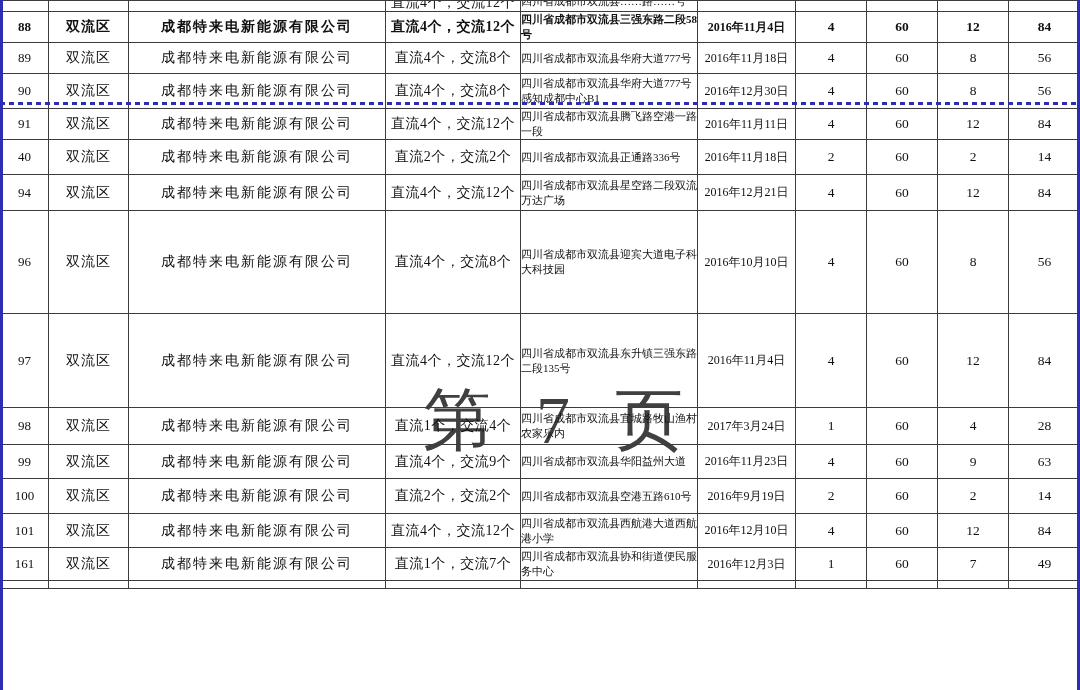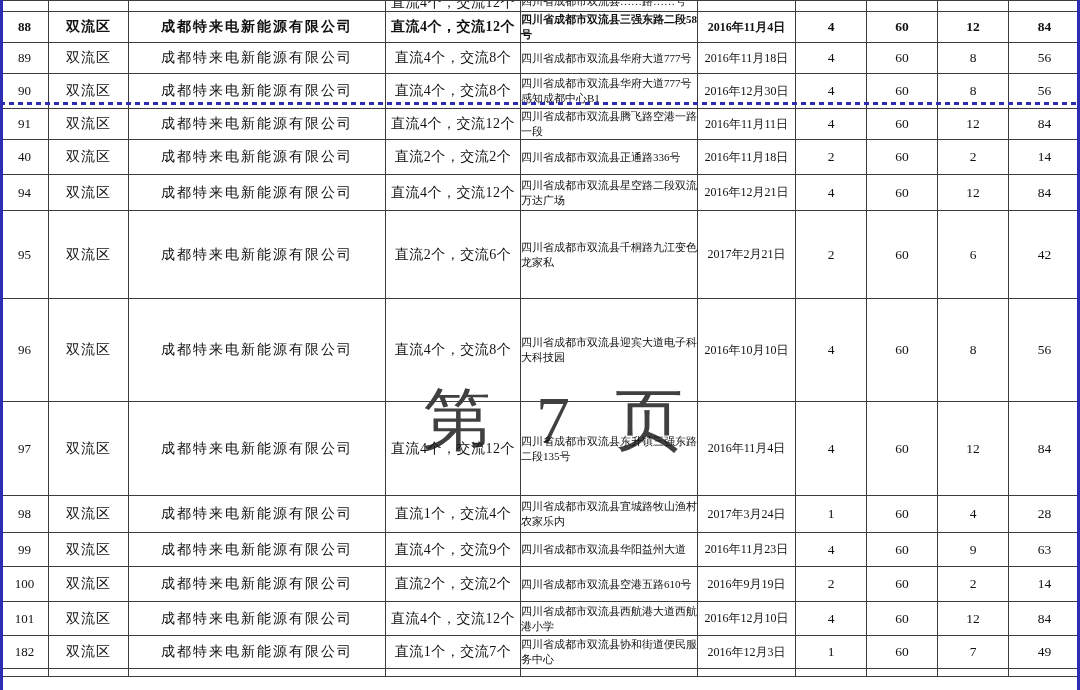--- a/index.html
+++ b/index.html
@@ -143,32 +143,20 @@
           <td class="c-district">双流区</td>
           <td class="c-company">成都特来电新能源有限公司</td>
           <td class="c-chargers">直流4个，交流12个</td>
           <td class="c-address">四川省成都市双流县星空路二段双流万达广场</td>
           <td class="c-date">2016年12月21日</td>
           <td class="c-num1">4</td>
           <td class="c-num2">60</td>
           <td class="c-num3">12</td>
           <td class="c-num4">84</td>
         </tr>
-        <tr style="height: 88px;">
-          <td class="c-no">95</td>
-          <td class="c-district">双流区</td>
-          <td class="c-company">成都特来电新能源有限公司</td>
-          <td class="c-chargers">直流2个，交流6个</td>
-          <td class="c-address">四川省成都市双流县千桐路九江变色龙家私</td>
-          <td class="c-date">2017年2月21日</td>
-          <td class="c-num1">2</td>
-          <td class="c-num2">60</td>
-          <td class="c-num3">6</td>
-          <td class="c-num4">42</td>
-        </tr>
         <tr style="height: 103px; margin-top: 8px;">
           <td class="c-no">96</td>
           <td class="c-district">双流区</td>
           <td class="c-company">成都特来电新能源有限公司</td>
           <td class="c-chargers">直流4个，交流8个</td>
           <td class="c-address">四川省成都市双流县迎宾大道电子科大科技园</td>
           <td class="c-date">2016年10月10日</td>
           <td class="c-num1">4</td>
           <td class="c-num2">60</td>
           <td class="c-num3">8</td>
@@ -228,21 +216,21 @@
           <td class="c-company">成都特来电新能源有限公司</td>
           <td class="c-chargers">直流4个，交流12个</td>
           <td class="c-address">四川省成都市双流县西航港大道西航港小学</td>
           <td class="c-date">2016年12月10日</td>
           <td class="c-num1">4</td>
           <td class="c-num2">60</td>
           <td class="c-num3">12</td>
           <td class="c-num4">84</td>
         </tr>
         <tr style="height: 33px;">
-          <td class="c-no">182</td>
+          <td class="c-no">161</td>
           <td class="c-district">双流区</td>
           <td class="c-company">成都特来电新能源有限公司</td>
           <td class="c-chargers">直流1个，交流7个</td>
           <td class="c-address">四川省成都市双流县协和街道便民服务中心</td>
           <td class="c-date">2016年12月3日</td>
           <td class="c-num1">1</td>
           <td class="c-num2">60</td>
           <td class="c-num3">7</td>
           <td class="c-num4">49</td>
         </tr>

